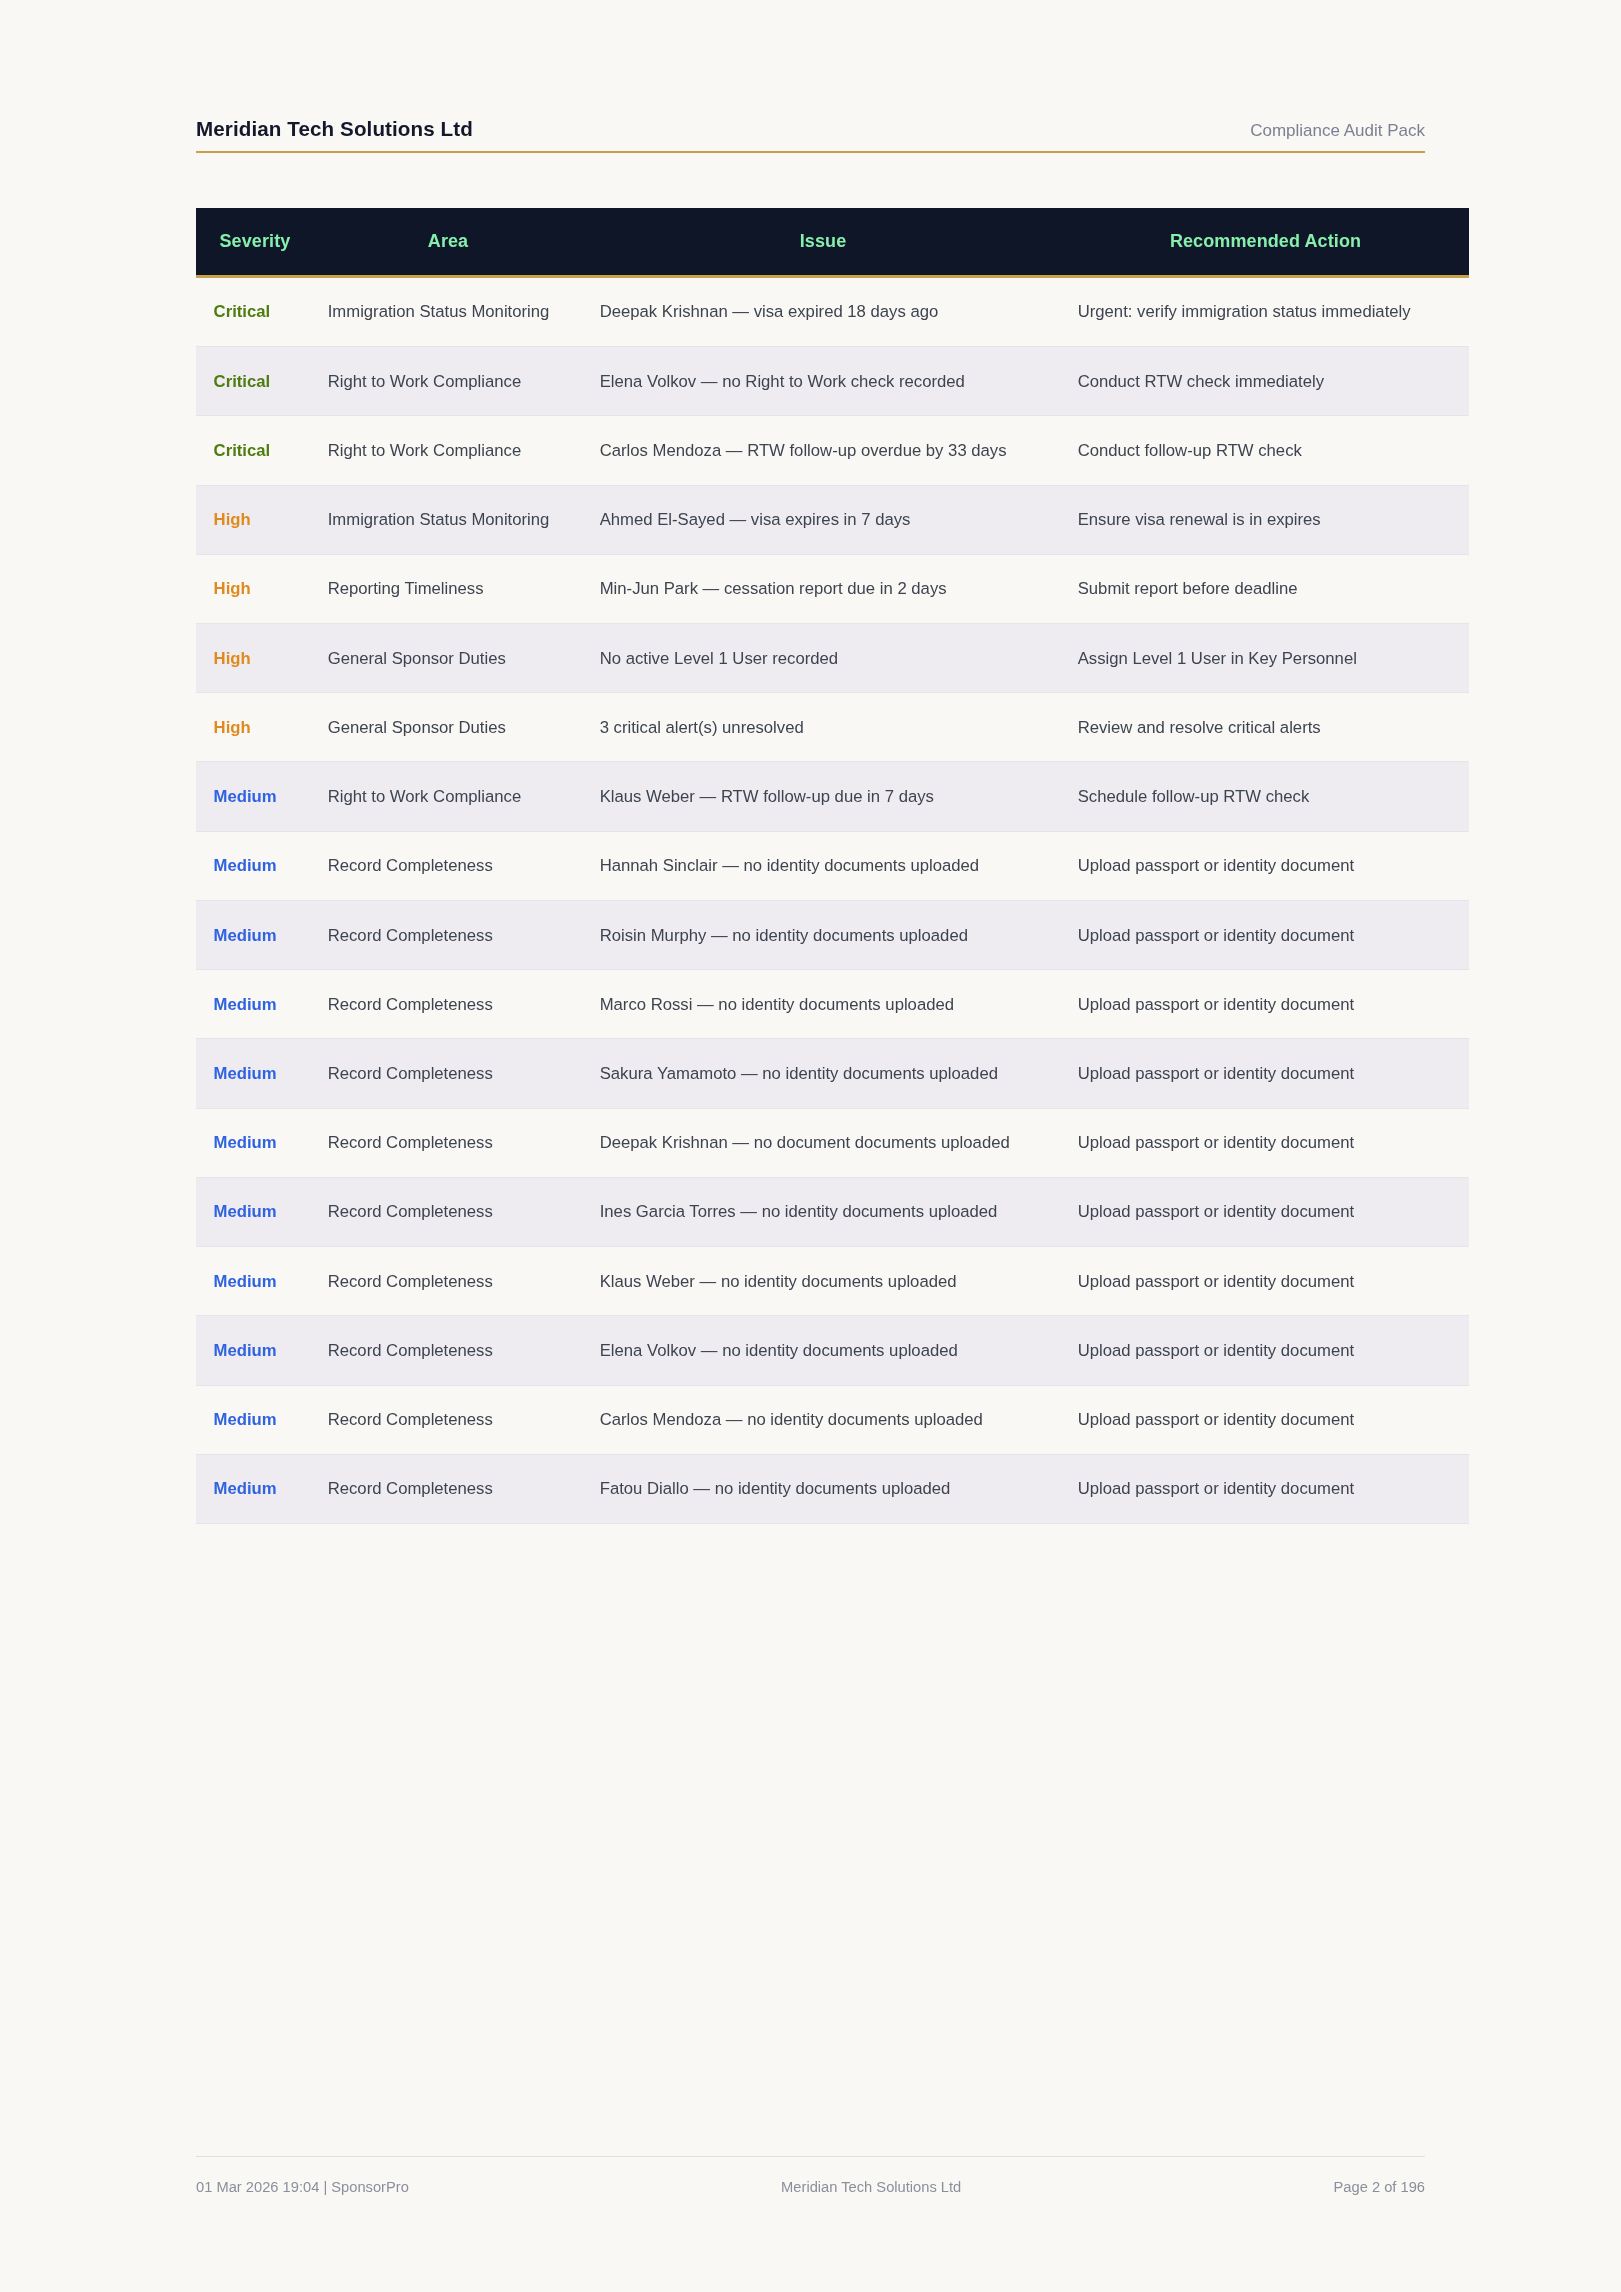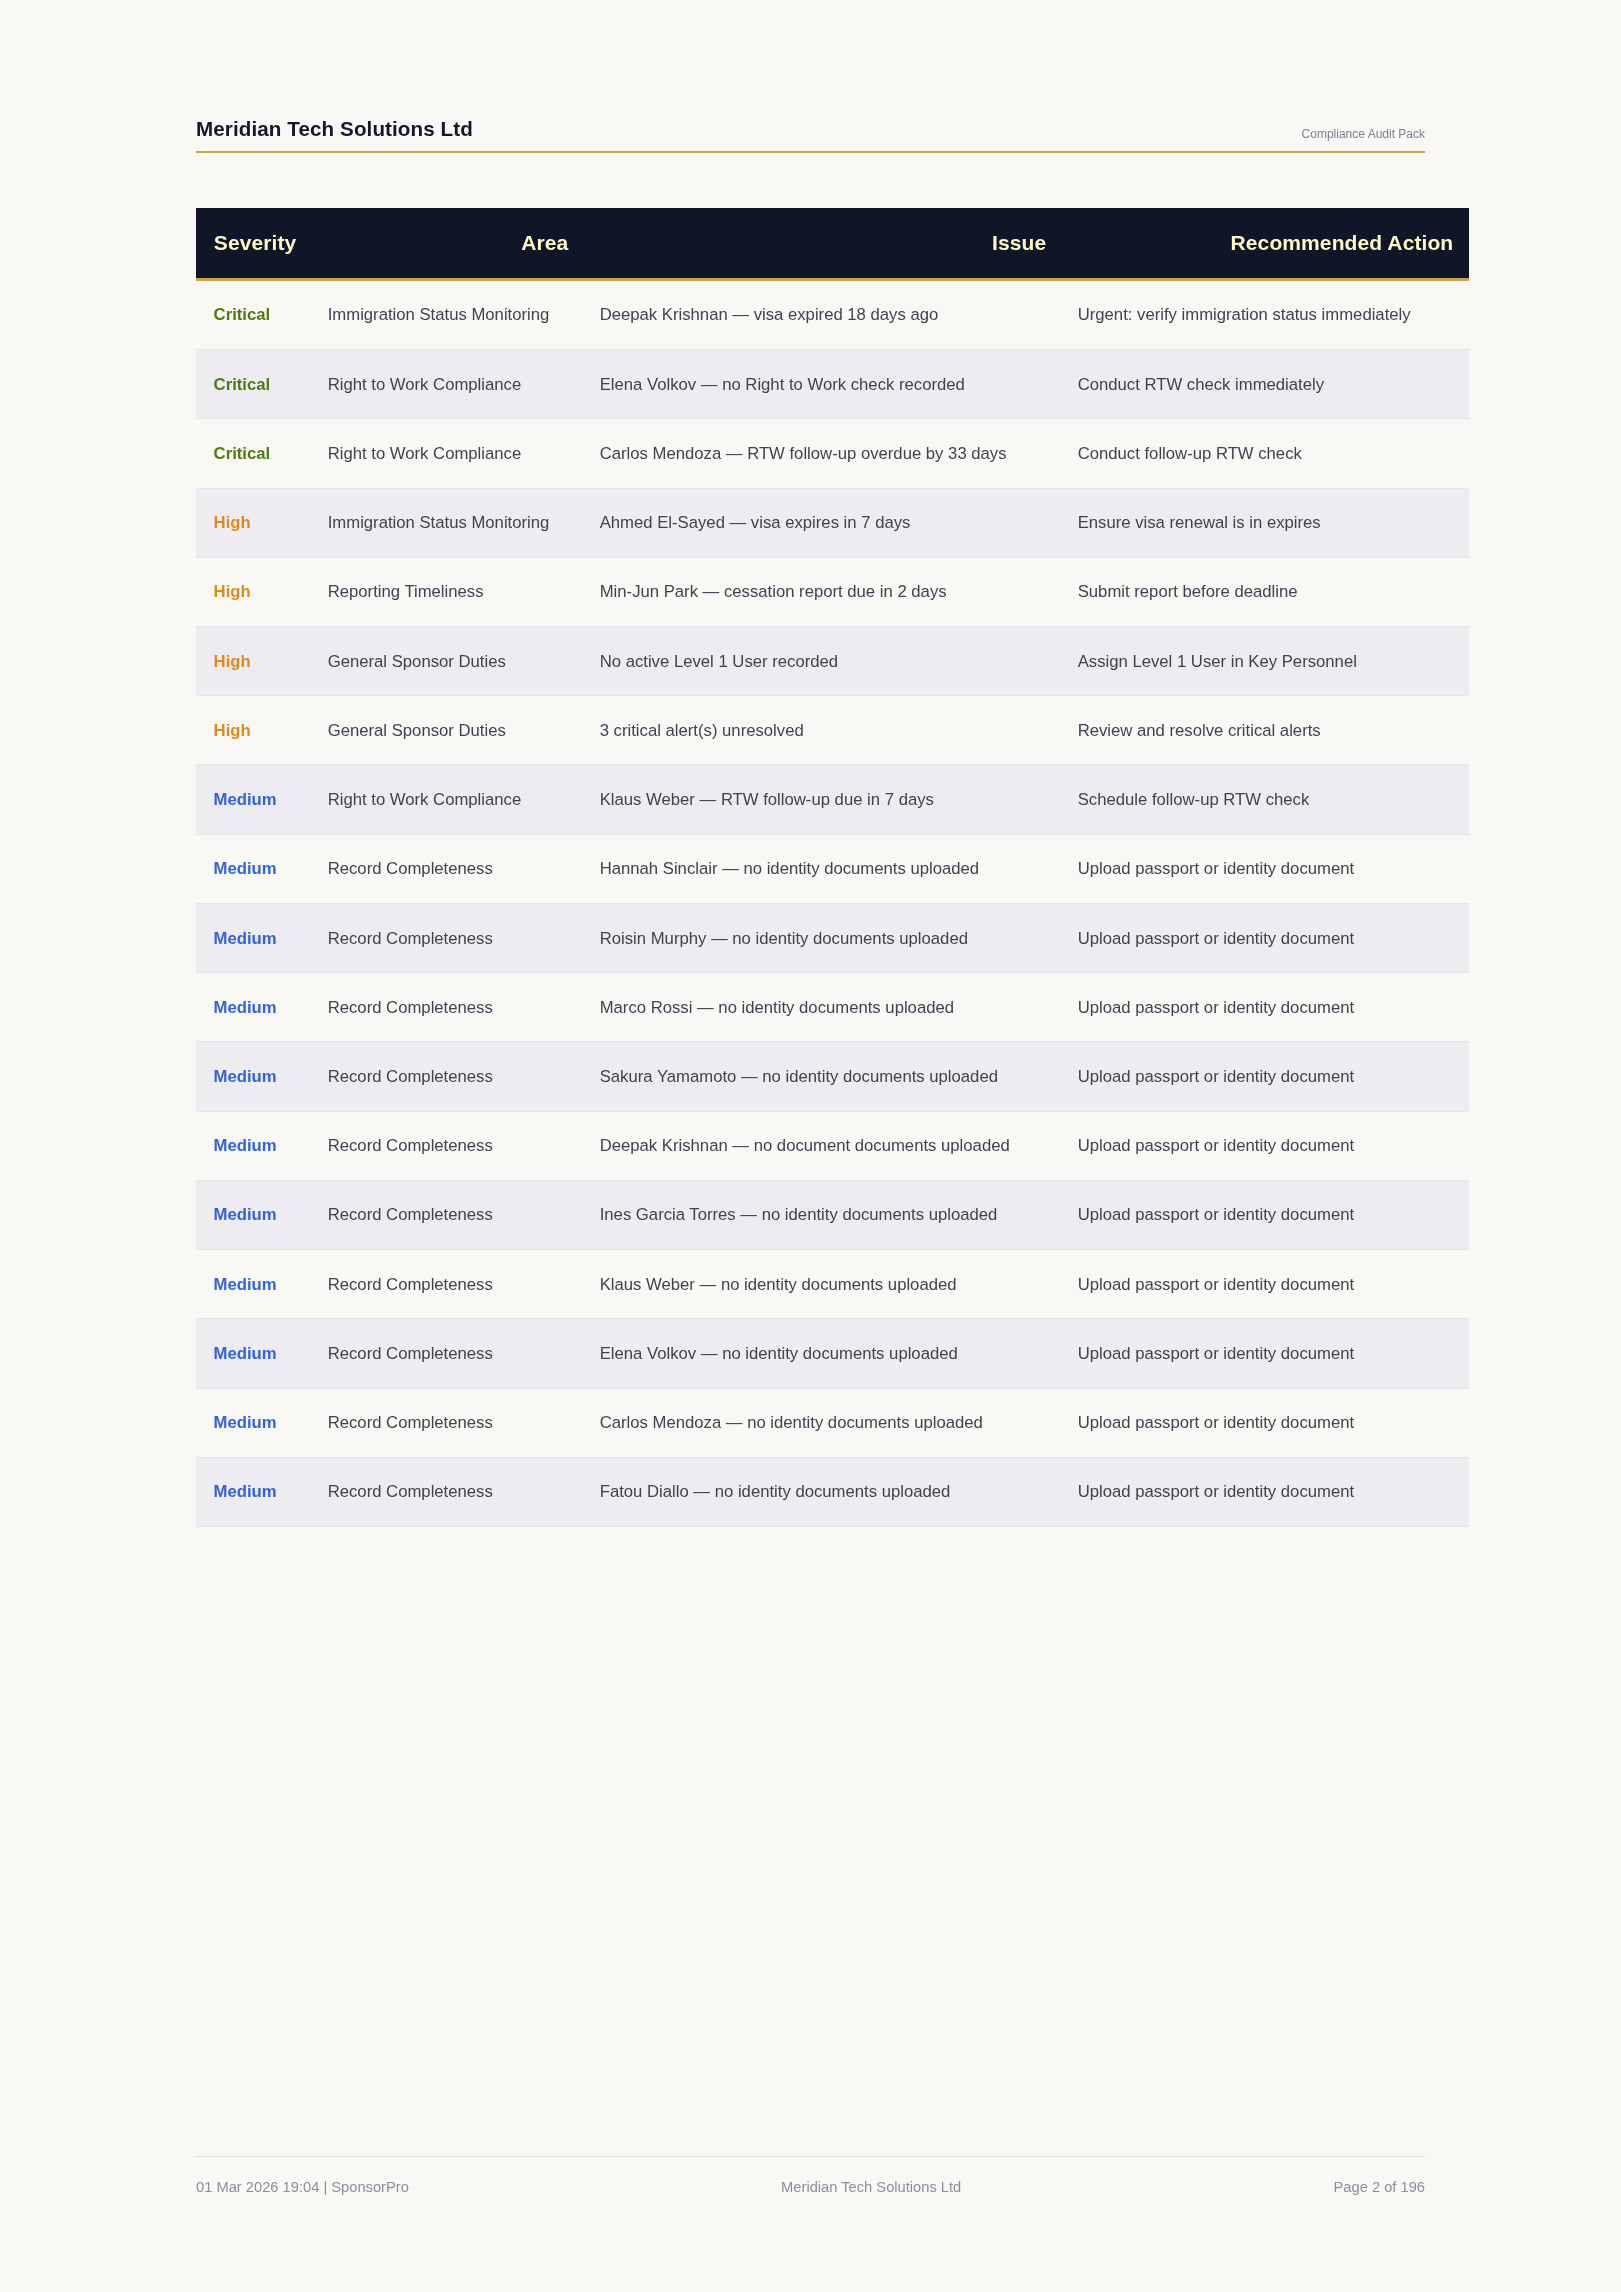--- a/index.html
+++ b/index.html
@@ -33,40 +33,40 @@
     padding-bottom: 9.8px;
     border-bottom: 2.9px solid #c9a14a;
   }
   .doc-header-title {
     font-size: 20.6px;
     font-weight: bold;
     color: #14182b;
     letter-spacing: 0.1px;
   }
   .doc-header-right {
-    font-size: 12px;
+    font-size: 17px;
     color: #7b8192;
     font-weight: normal;
   }
 
   
   .table-wrap {
     margin-top: 55px;
   }
   table.audit-table {
     width: 100%;
     border-collapse: collapse;
     table-layout: fixed;
   }
   table.audit-table thead th {
     background: #0f1628;
-    color: #fef9c3;
-    font-size: 21px;
+    color: #86efac;
+    font-size: 18px;
     font-weight: bold;
-    text-align: right;
+    text-align: center;
     padding: 23.5px 15.7px 22.5px 15.7px;
     vertical-align: middle;
     letter-spacing: 0.1px;
   }
   table.audit-table thead tr {
     border-bottom: 3.9px solid #c9a14a;
   }
   table.audit-table thead th:first-child { padding-left: 17.6px; }
 
   col.c-sev    { width: 116px; }

